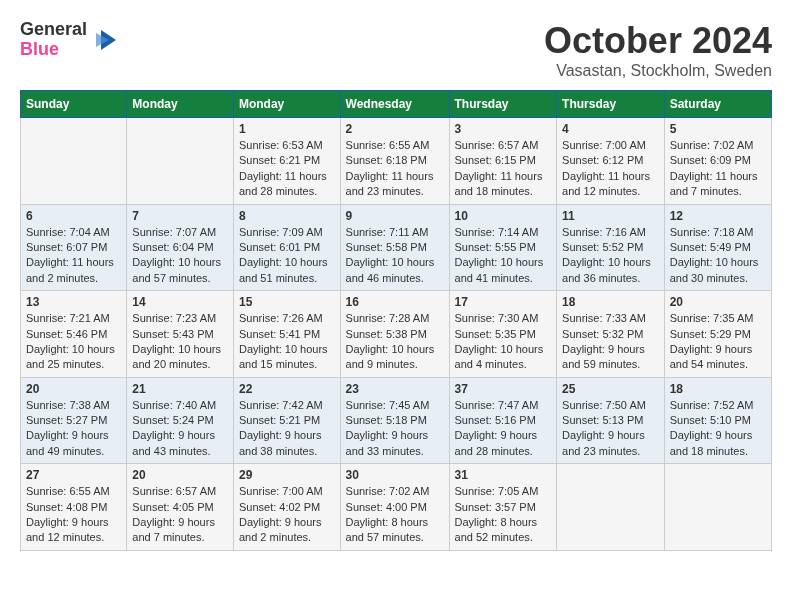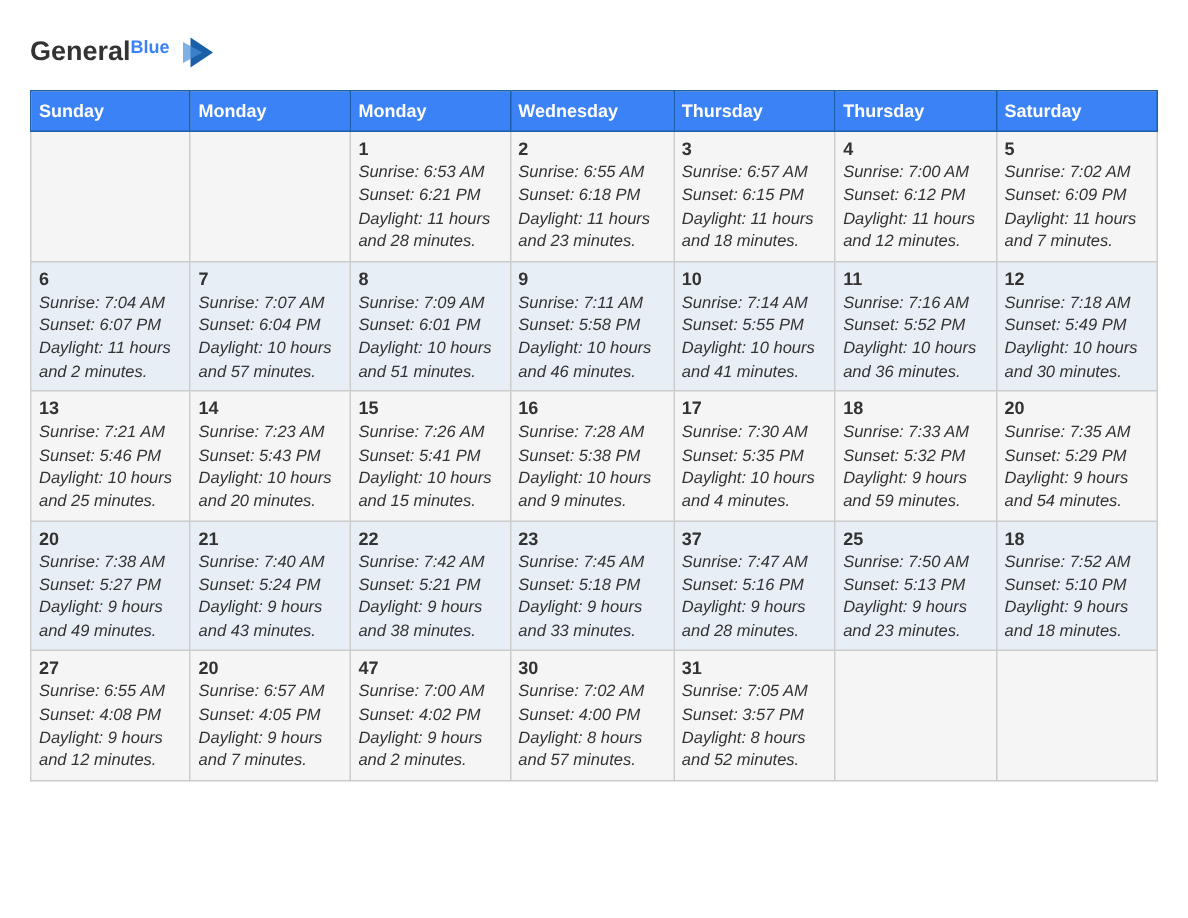--- a/index.html
+++ b/index.html
@@ -15,31 +15,32 @@
       justify-content: space-between;
       align-items: flex-start;
       margin-bottom: 10px;
     }
     .logo {
       display: flex;
       align-items: center;
     }
     .logo-text {
       display: flex;
+      flex-direction: column;
       line-height: 1.1;
     }
     .logo-general {
       font-size: 18px;
       font-weight: bold;
       color: #333;
     }
     .logo-blue {
-      font-size: 12px;
-      font-weight: bold;
-      color: #3b82f6;
+      font-size: 18px;
+      font-weight: bold;
+      color: #ec4899;
     }
     .logo-icon {
       width: 30px;
       height: 30px;
       margin-left: 4px;
     }
     .title-block {
       text-align: right;
     }
     .month-title {
@@ -50,21 +51,21 @@
     .location {
       font-size: 16px;
       color: #555;
     }
     table {
       width: 100%;
       border-collapse: collapse;
       font-size: 11px;
     }
     thead tr th {
-      background-color: #3b82f6;
+      background-color: #15803d;
       color: #fff;
       text-align: left;
       padding: 6px 5px;
       font-size: 12px;
       border: 1px solid #1a5fa8;
     }
     tbody tr td {
       vertical-align: top;
       border: 1px solid #ccc;
       padding: 4px 5px;
@@ -80,40 +81,43 @@
     .day-num {
       font-size: 12px;
       font-weight: bold;
       color: #333;
       display: block;
       margin-bottom: 2px;
     }
     .day-info {
       color: #333;
       line-height: 1.4;
-      font-style: italic;
     }
     .empty-cell {
       background-color: inherit;
     }
   </style>
 </head>
 <body>
 
 <div class="header">
   <div class="logo">
     <div class="logo-text">
       <span class="logo-general">General</span>
       <span class="logo-blue">Blue</span>
     </div>
     <svg class="logo-icon" viewBox="0 0 30 30">
       <polygon points="10,5 25,15 10,25" fill="#1a5fa8"></polygon>
       <polygon points="5,8 18,15 5,22" fill="#4a90d9" opacity="0.7"></polygon>
     </svg>
   </div>
+  <div class="title-block">
+    <div class="month-title">October 2024</div>
+    <div class="location">Vasastan, Stockholm, Sweden</div>
+  </div>
 </div>
 
 <table>
   <thead>
     <tr>
     <th>Sunday</th>
         <th>Monday</th>
         <th>Monday</th>
         <th>Wednesday</th>
         <th>Thursday</th>
@@ -239,21 +243,21 @@
       <tr>
         <td>
           <span class="day-num">27</span>
           <div class="day-info">Sunrise: 6:55 AM<br>Sunset: 4:08 PM<br>Daylight: 9 hours and 12 minutes.</div>
         </td>
         <td>
           <span class="day-num">20</span>
           <div class="day-info">Sunrise: 6:57 AM<br>Sunset: 4:05 PM<br>Daylight: 9 hours and 7 minutes.</div>
         </td>
         <td>
-          <span class="day-num">47</span>
+          <span class="day-num">29</span>
           <div class="day-info">Sunrise: 7:00 AM<br>Sunset: 4:02 PM<br>Daylight: 9 hours and 2 minutes.</div>
         </td>
         <td>
           <span class="day-num">30</span>
           <div class="day-info">Sunrise: 7:02 AM<br>Sunset: 4:00 PM<br>Daylight: 8 hours and 57 minutes.</div>
         </td>
         <td>
           <span class="day-num">31</span>
           <div class="day-info">Sunrise: 7:05 AM<br>Sunset: 3:57 PM<br>Daylight: 8 hours and 52 minutes.</div>
         </td>

